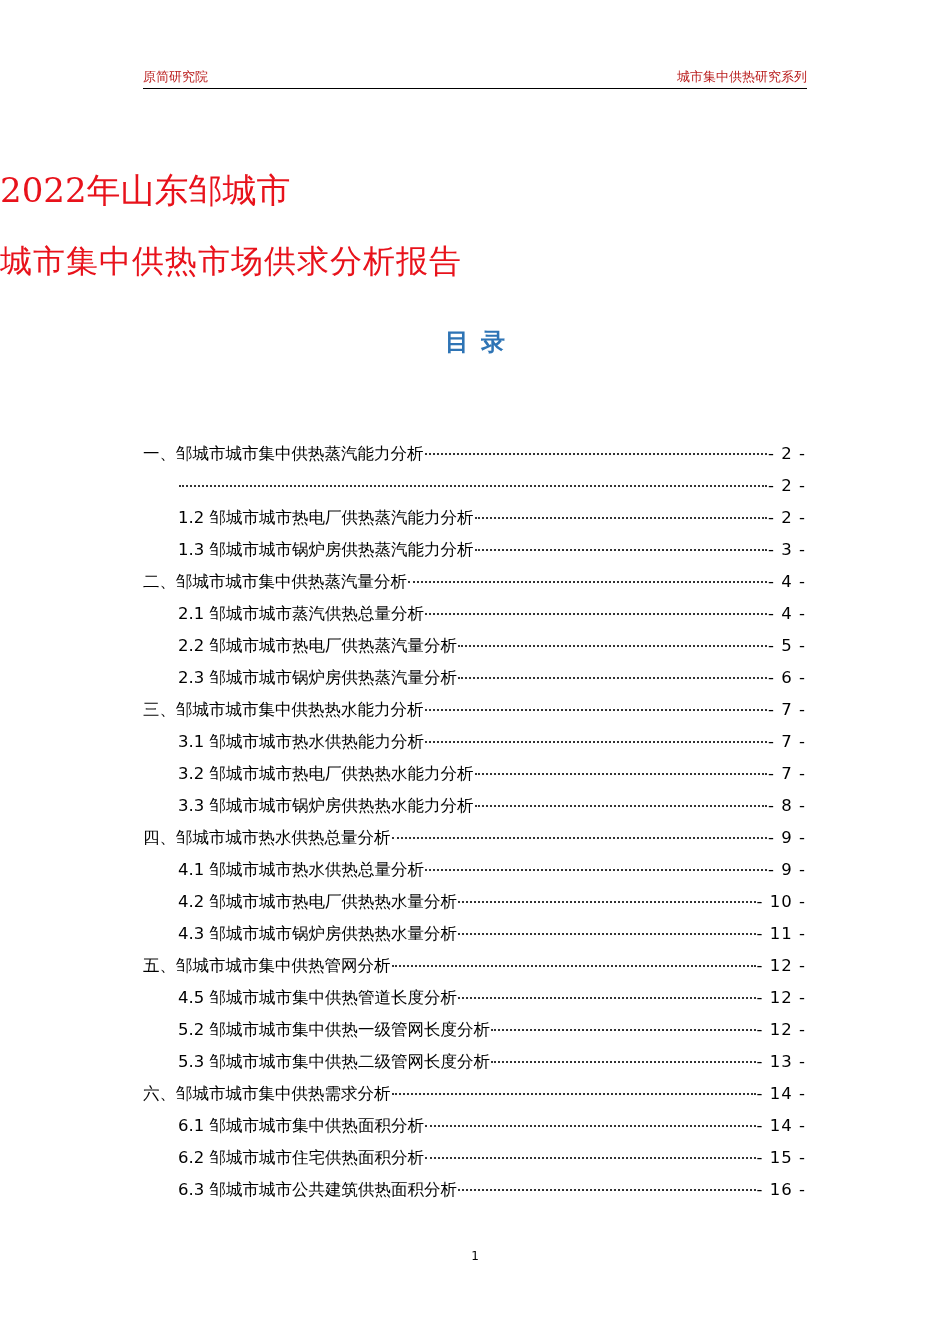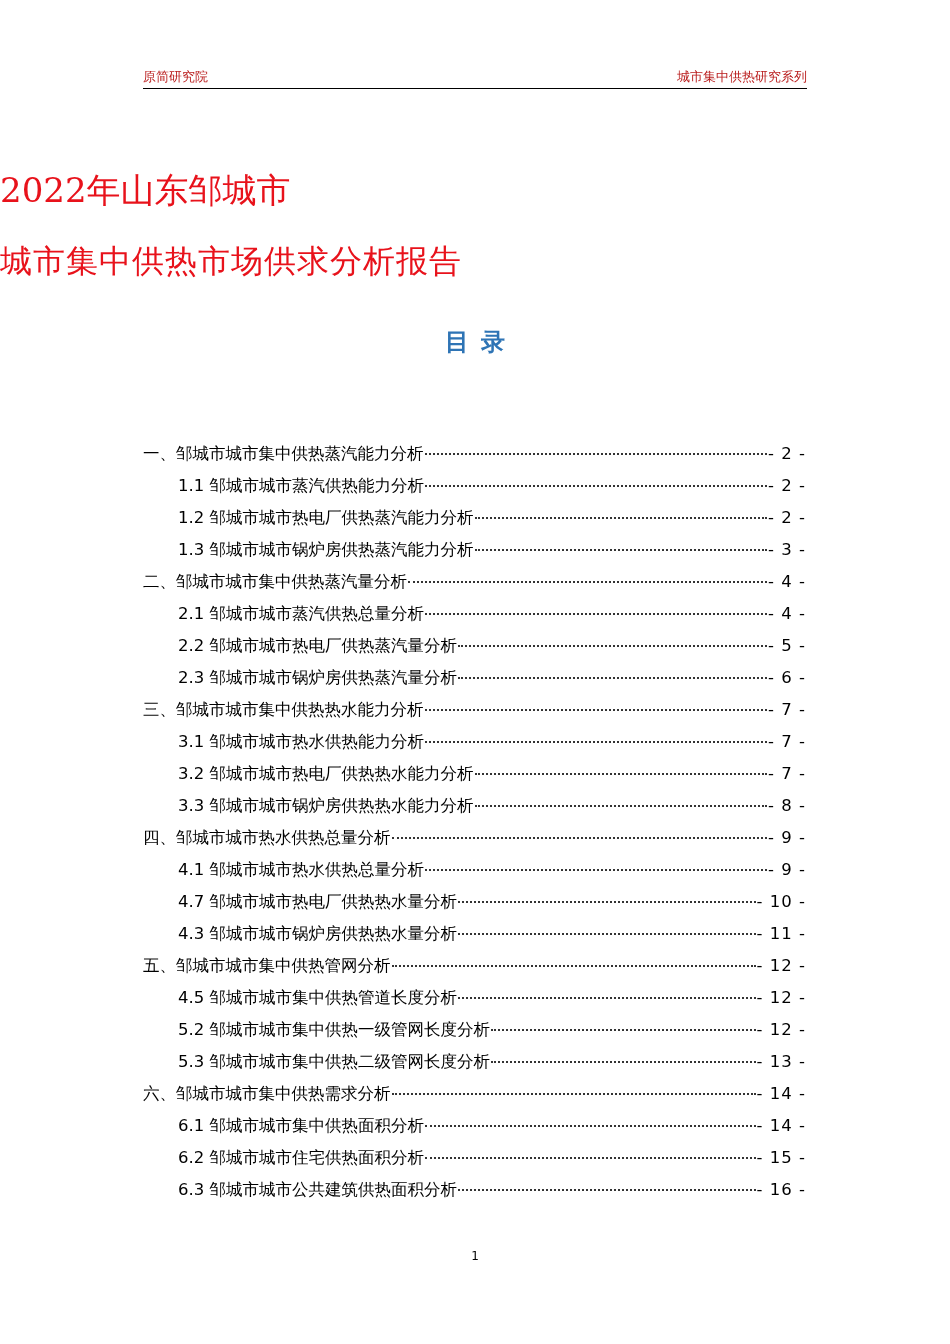--- a/index.html
+++ b/index.html
@@ -56,21 +56,20 @@
 
 <div class="toc-title">目录</div>
 
 <div class="toc" id="toc">
     <div class="toc-row l1">
       <span class="label">一、邹城市城市集中供热蒸汽能力分析</span>
       <span class="dots"></span>
       <span class="page">- 2 -</span>
     </div>
     <div class="toc-row l2">
-      <span class="label">1.1 邹城市城市蒸汽供热能力分析</span>
       <span class="dots"></span>
       <span class="page">- 2 -</span>
     </div>
     <div class="toc-row l2">
       <span class="label">1.2 邹城市城市热电厂供热蒸汽能力分析</span>
       <span class="dots"></span>
       <span class="page">- 2 -</span>
     </div>
     <div class="toc-row l2">
       <span class="label">1.3 邹城市城市锅炉房供热蒸汽能力分析</span>
@@ -121,21 +120,21 @@
       <span class="label">四、邹城市城市热水供热总量分析</span>
       <span class="dots"></span>
       <span class="page">- 9 -</span>
     </div>
     <div class="toc-row l2">
       <span class="label">4.1 邹城市城市热水供热总量分析</span>
       <span class="dots"></span>
       <span class="page">- 9 -</span>
     </div>
     <div class="toc-row l2">
-      <span class="label">4.7 邹城市城市热电厂供热热水量分析</span>
+      <span class="label">4.2 邹城市城市热电厂供热热水量分析</span>
       <span class="dots"></span>
       <span class="page">- 10 -</span>
     </div>
     <div class="toc-row l2">
       <span class="label">4.3 邹城市城市锅炉房供热热水量分析</span>
       <span class="dots"></span>
       <span class="page">- 11 -</span>
     </div>
     <div class="toc-row l1">
       <span class="label">五、邹城市城市集中供热管网分析</span>

